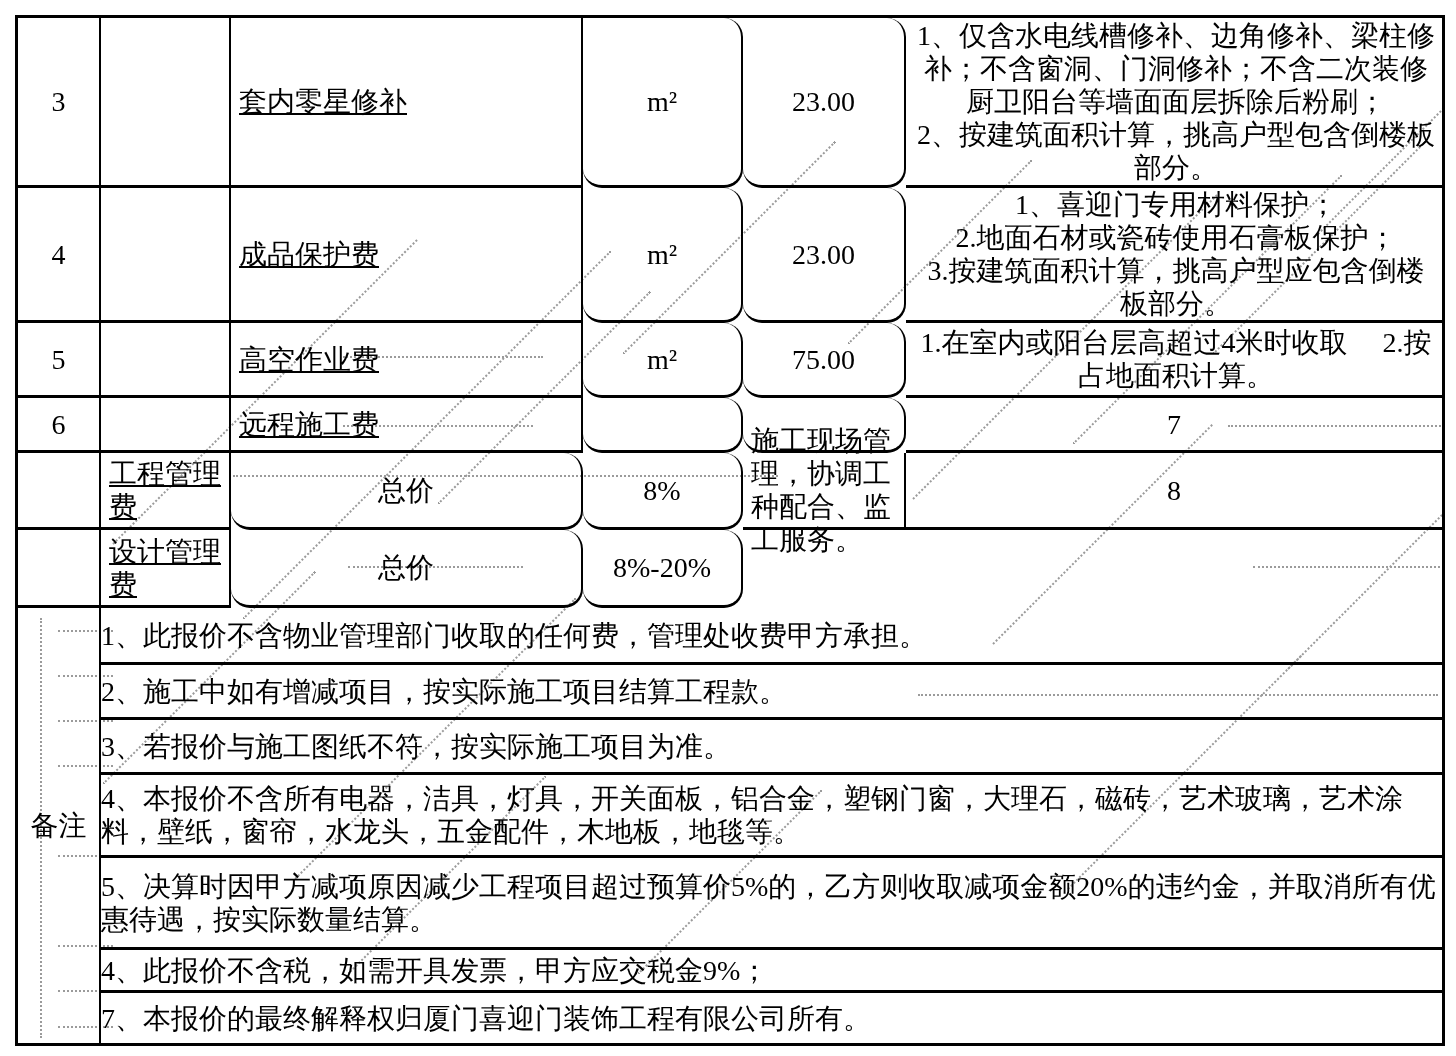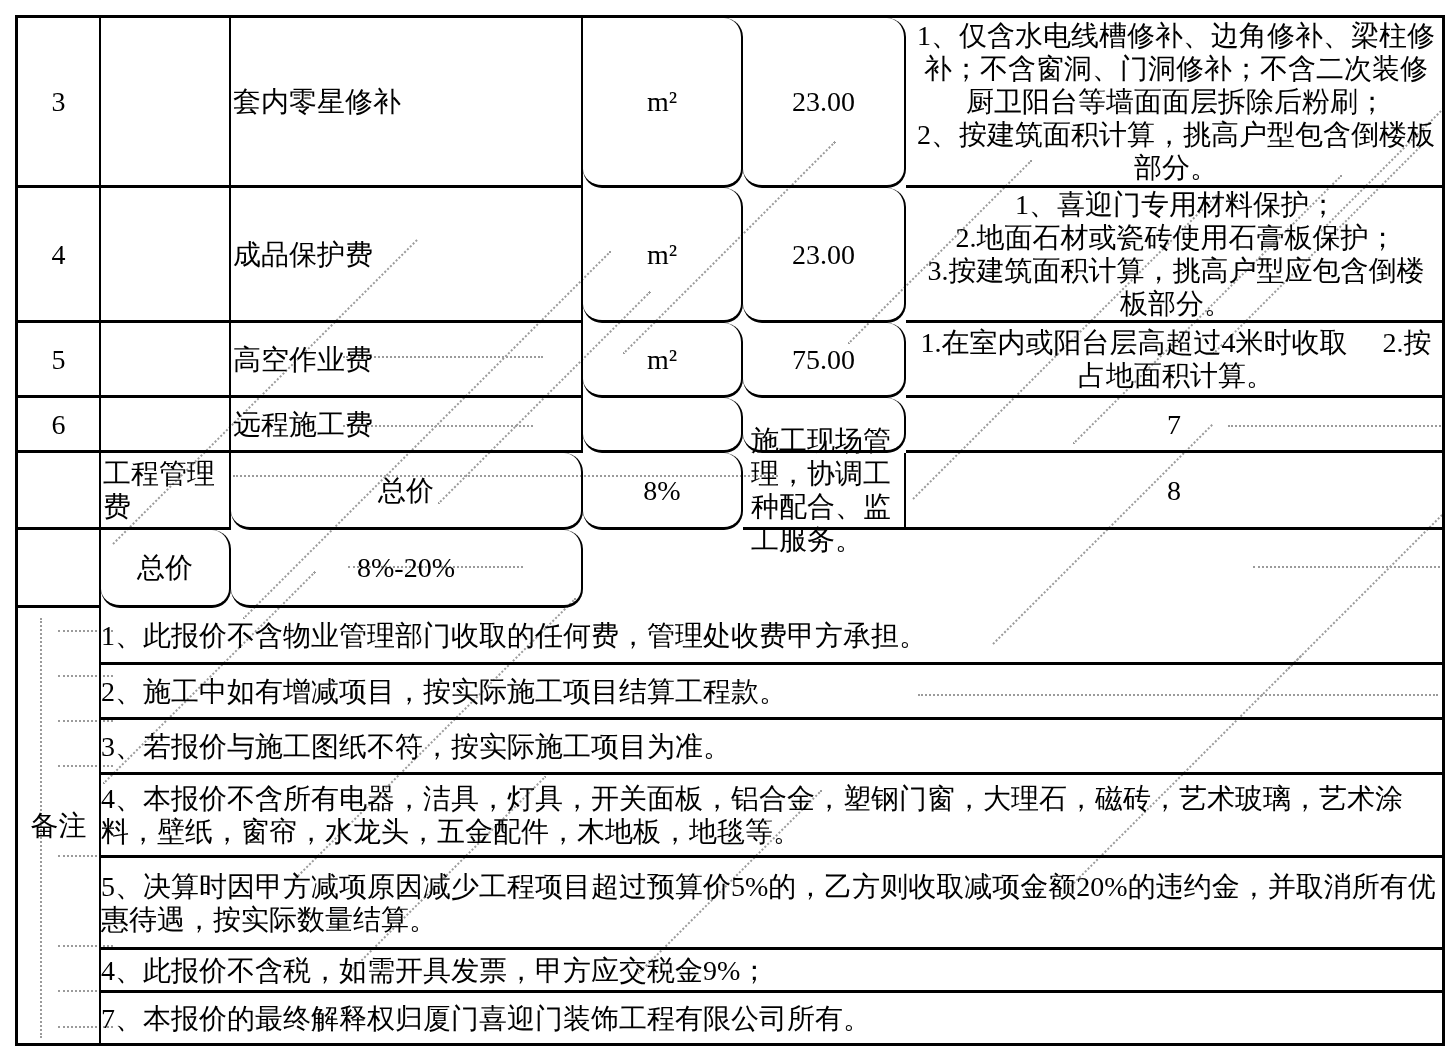--- a/index.html
+++ b/index.html
@@ -7,21 +7,21 @@
        font-family:"Liberation Serif","DejaVu Serif",serif;color:#000;}
   .sheet{position:relative;width:1430px;margin:15px 0 0 15px;border:3px solid #000;
          background:#fff;box-sizing:border-box;}
   .grid{display:grid;position:relative;z-index:1;
         grid-template-columns:83px 130px 352px 160px 163px auto;
         grid-template-rows:170px 135px 75px 55px 77px 78px;}
   .cell{box-sizing:border-box;border-right:2px solid #000;border-bottom:3px solid #000;
         display:flex;align-items:center;font-size:28px;line-height:33px;}
   .grid > .cell:nth-child(6n){border-right:none;text-align:center;}
   .c-no{justify-content:center;}
-  .c-name{padding-left:2px;}
+  .c-name{padding-left:8px;text-decoration:underline;}
   .c-unit,.c-price{justify-content:center;border-radius:19px;}
   .c-note{padding:0 4px 0 8px;white-space:pre-line;}
   .notes{display:grid;position:relative;z-index:1;grid-template-columns:83px auto;}
   .notes-label{border-bottom:none;justify-content:center;}
   .notes-body{display:grid;grid-template-rows:57px 55px 55px 83px 92px 43px 50px;}
   .note-row{border-right:none;white-space:pre-line;}
   .notes-body .note-row:last-child{border-bottom:none;}
   
   .wm{position:absolute;inset:0;z-index:0;overflow:hidden;pointer-events:none;}
   .wl{position:absolute;border-top:2px dotted #9b9b9b;height:0;}
@@ -101,20 +101,21 @@
 
     <div class="cell c-no">7</div>
     <div class="cell c-blank"></div>
     <div class="cell c-name">工程管理费</div>
     <div class="cell c-unit">总价</div>
     <div class="cell c-price">8%</div>
     <div class="cell c-note">施工现场管理，协调工种配合、监工服务。</div>
 
     <div class="cell c-no">8</div>
     <div class="cell c-blank"></div>
+    <div class="cell c-name">设计管理费</div>
     <div class="cell c-unit">总价</div>
     <div class="cell c-price">8%-20%</div>
   </div>
 
   <div class="notes">
     <div class="cell notes-label">备注</div>
     <div class="notes-body">
       <div class="cell note-row">1、此报价不含物业管理部门收取的任何费，管理处收费甲方承担。</div>
       <div class="cell note-row">2、施工中如有增减项目，按实际施工项目结算工程款。</div>
       <div class="cell note-row">3、若报价与施工图纸不符，按实际施工项目为准。</div>

